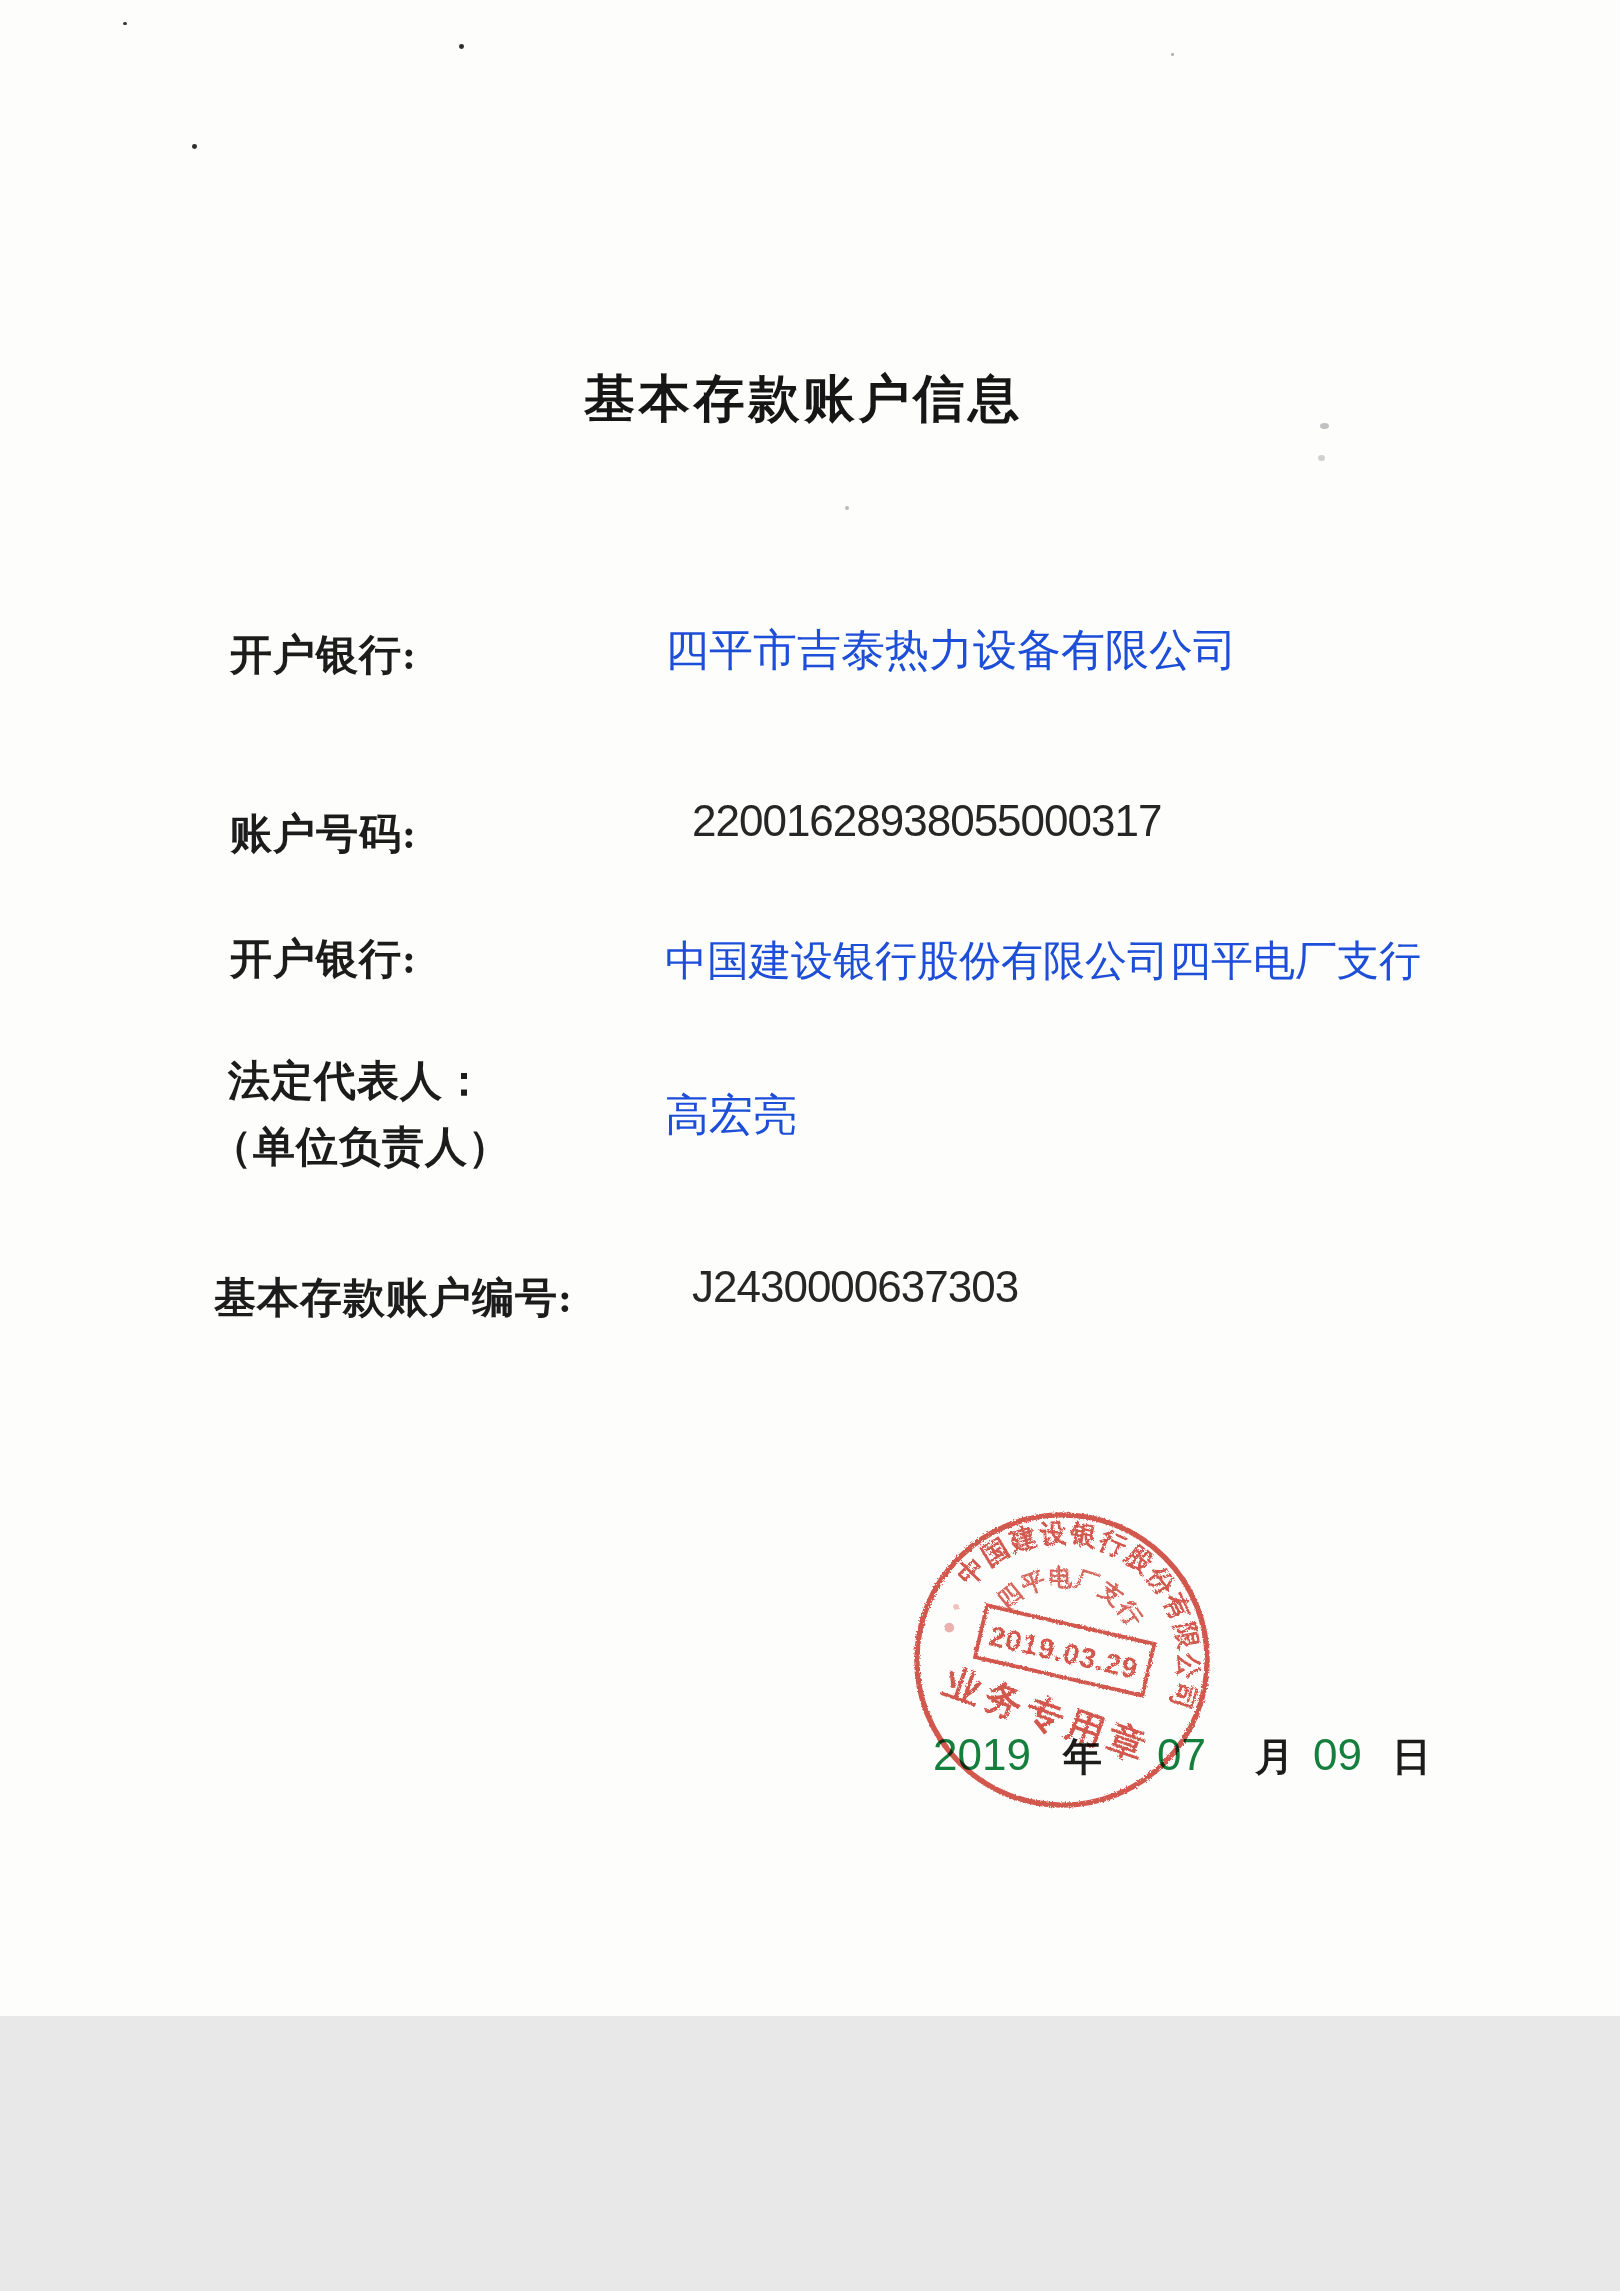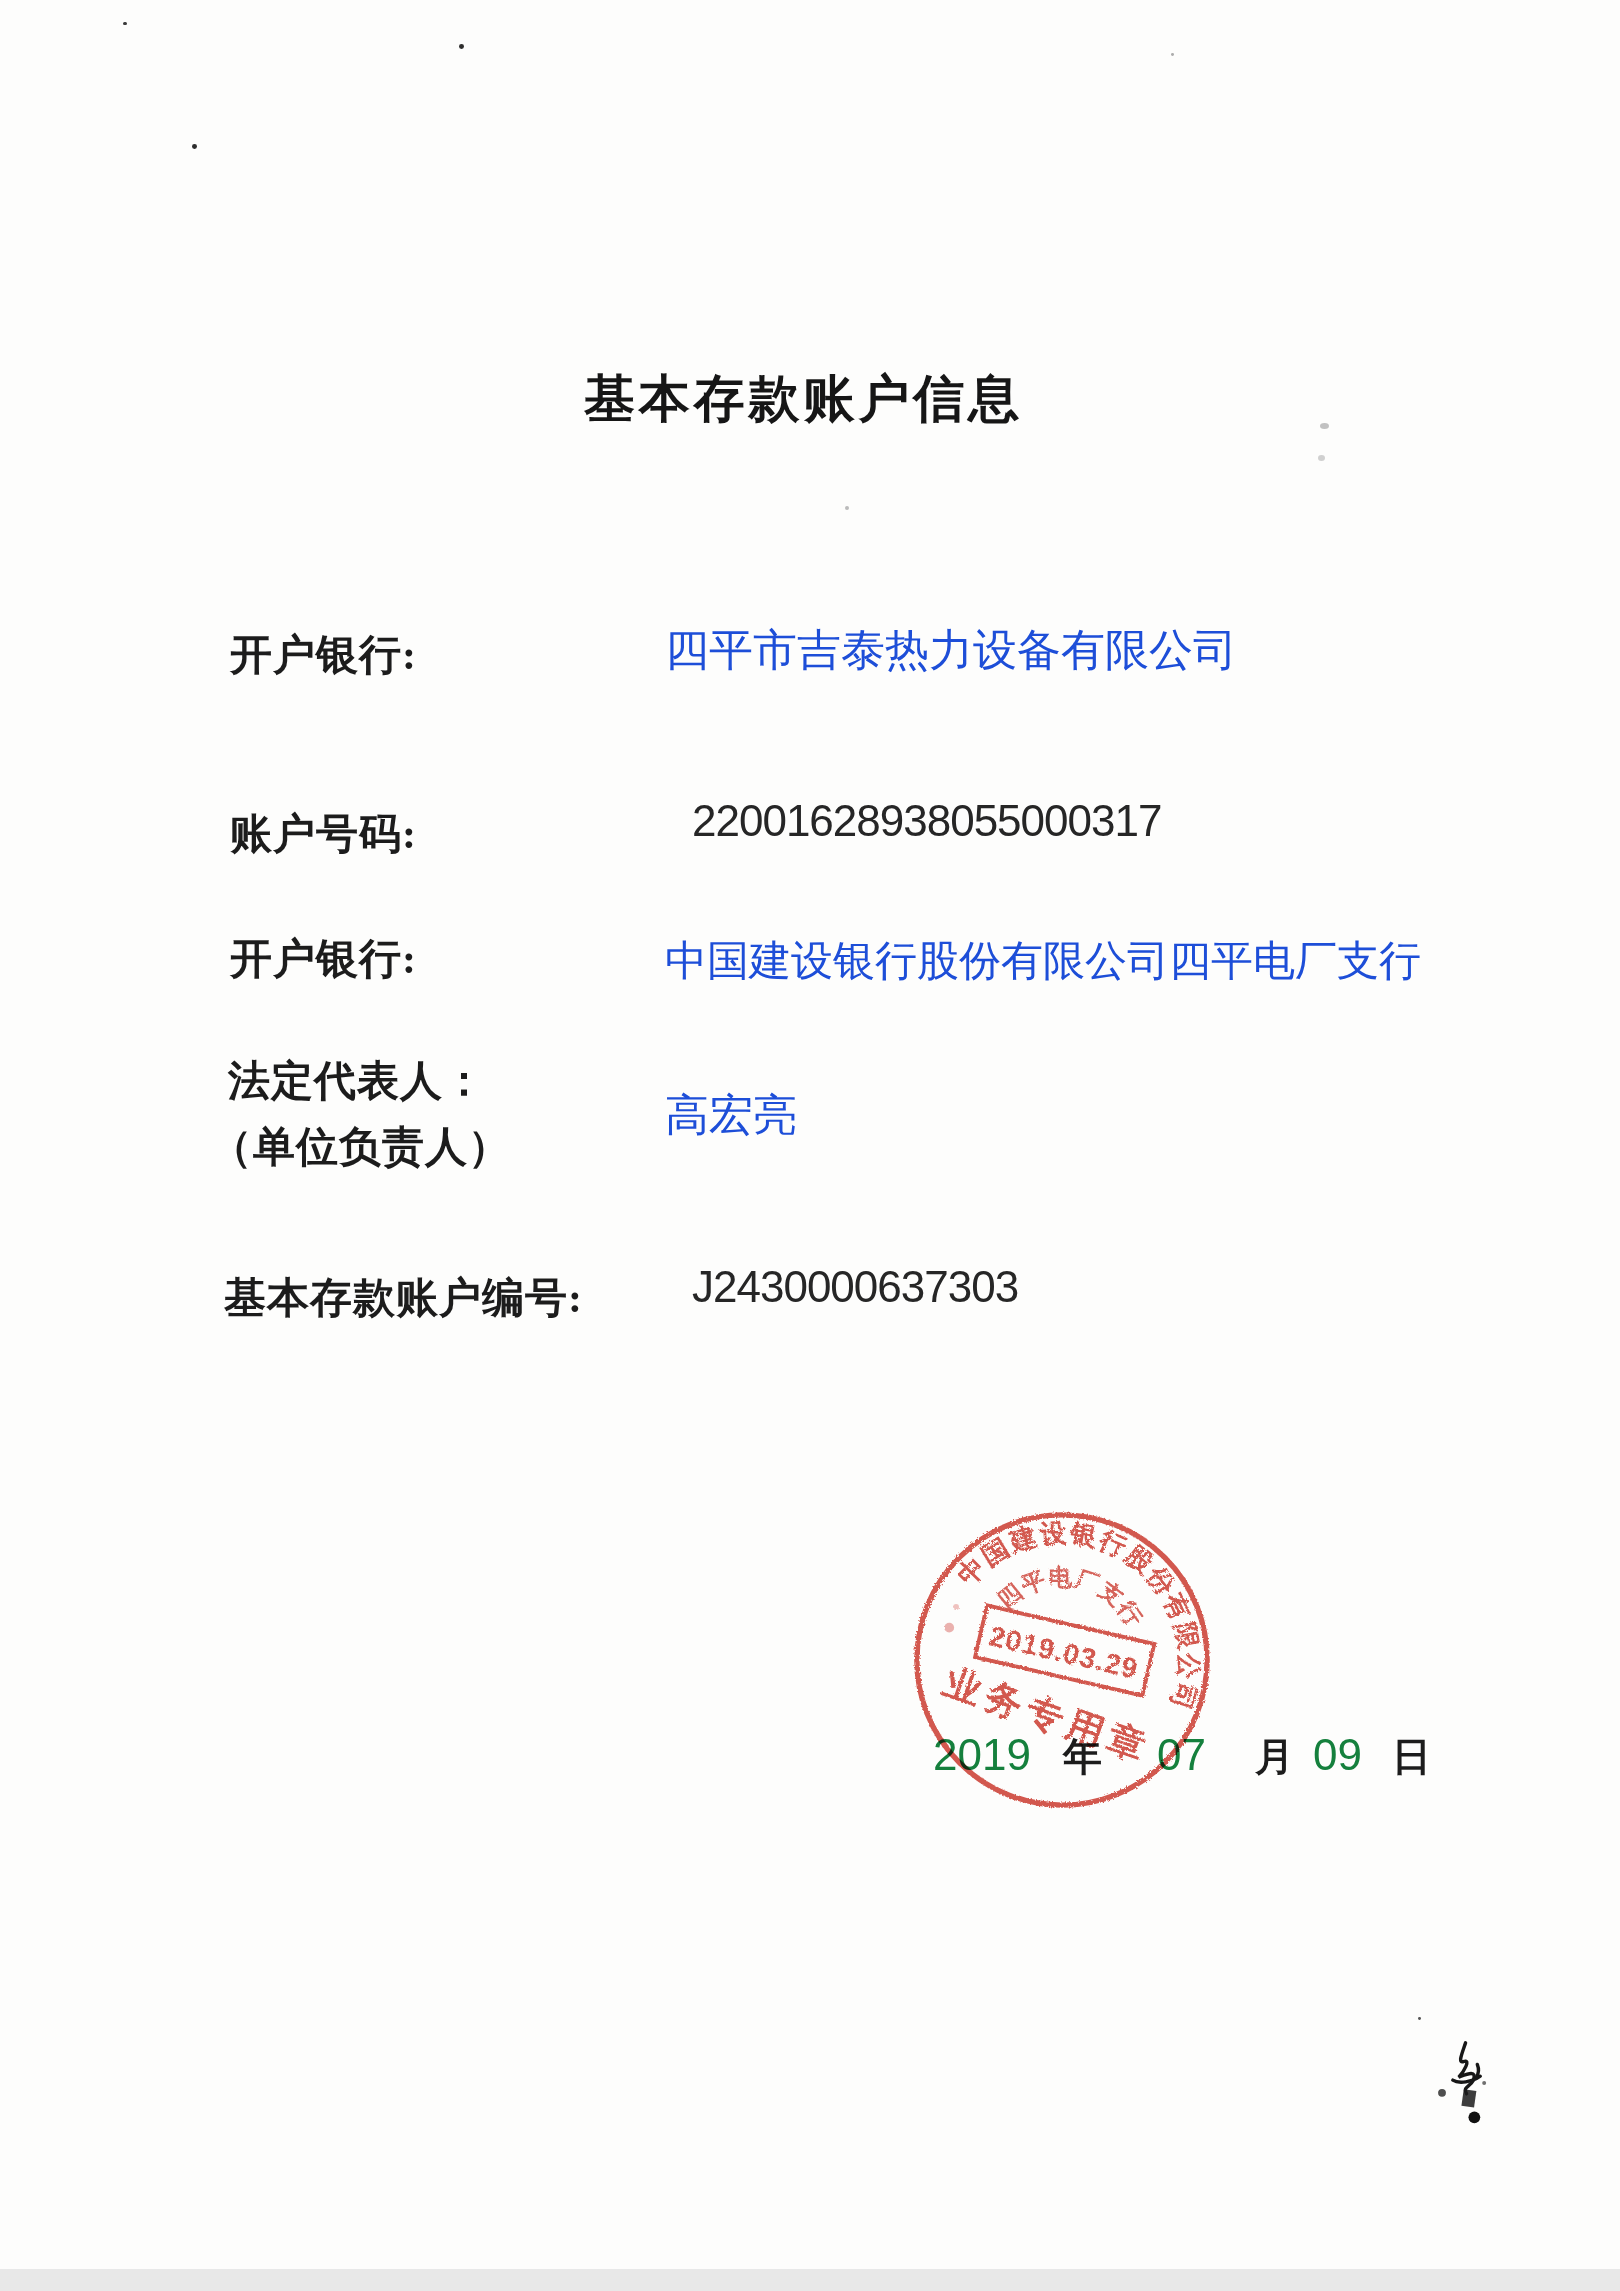--- a/index.html
+++ b/index.html
@@ -1,19 +1,19 @@
 <!DOCTYPE html>
 <html><head>
 <meta charset="utf-8">
 <style>
   html, body { margin: 0; padding: 0; background: #e8e8e8; }
   .page {
     position: relative;
     width: 1620px;
-    height: 2269px;
+    height: 2016px;
     margin: 0 auto;
     background: #fdfdfc;
     overflow: hidden;
     font-family: "Liberation Serif", serif;
     color: #1e1e1e;
   }
   .title {
     position: absolute;
     top: 365px;
     left: 0;
@@ -102,21 +102,21 @@
     <div class="field-value" style="top:933px; font-size:42px;">中国建设银行股份有限公司四平电厂支行</div>
   </div>
 
   <div>
     <div class="field-label" style="left:228px; top:1053px;">法定代表人：</div>
     <div class="field-label" style="left:210px; top:1119px;text-align:center;">（单位负责人）</div>
     <div class="field-value" style="top:1086px;">高宏亮</div>
   </div>
 
   <div>
-    <div class="field-label" style="left:224px; top:1270px;">基本存款账户编号:</div>
+    <div class="field-label" style="left:214px; top:1270px;">基本存款账户编号:</div>
     <div class="field-value numeric" style="top:1262px;">J2430000637303</div>
   </div>
 
   <div class="date-line">
     <span class="date-digit" style="left:933px;">2019</span>
     <span class="date-cjk" style="left:1063px;">年</span>
     <span class="date-digit" style="left:1157px;">07</span>
     <span class="date-cjk" style="left:1255px;">月</span>
     <span class="date-digit" style="left:1313px;">09</span>
     <span class="date-cjk" style="left:1392px;">日</span>

